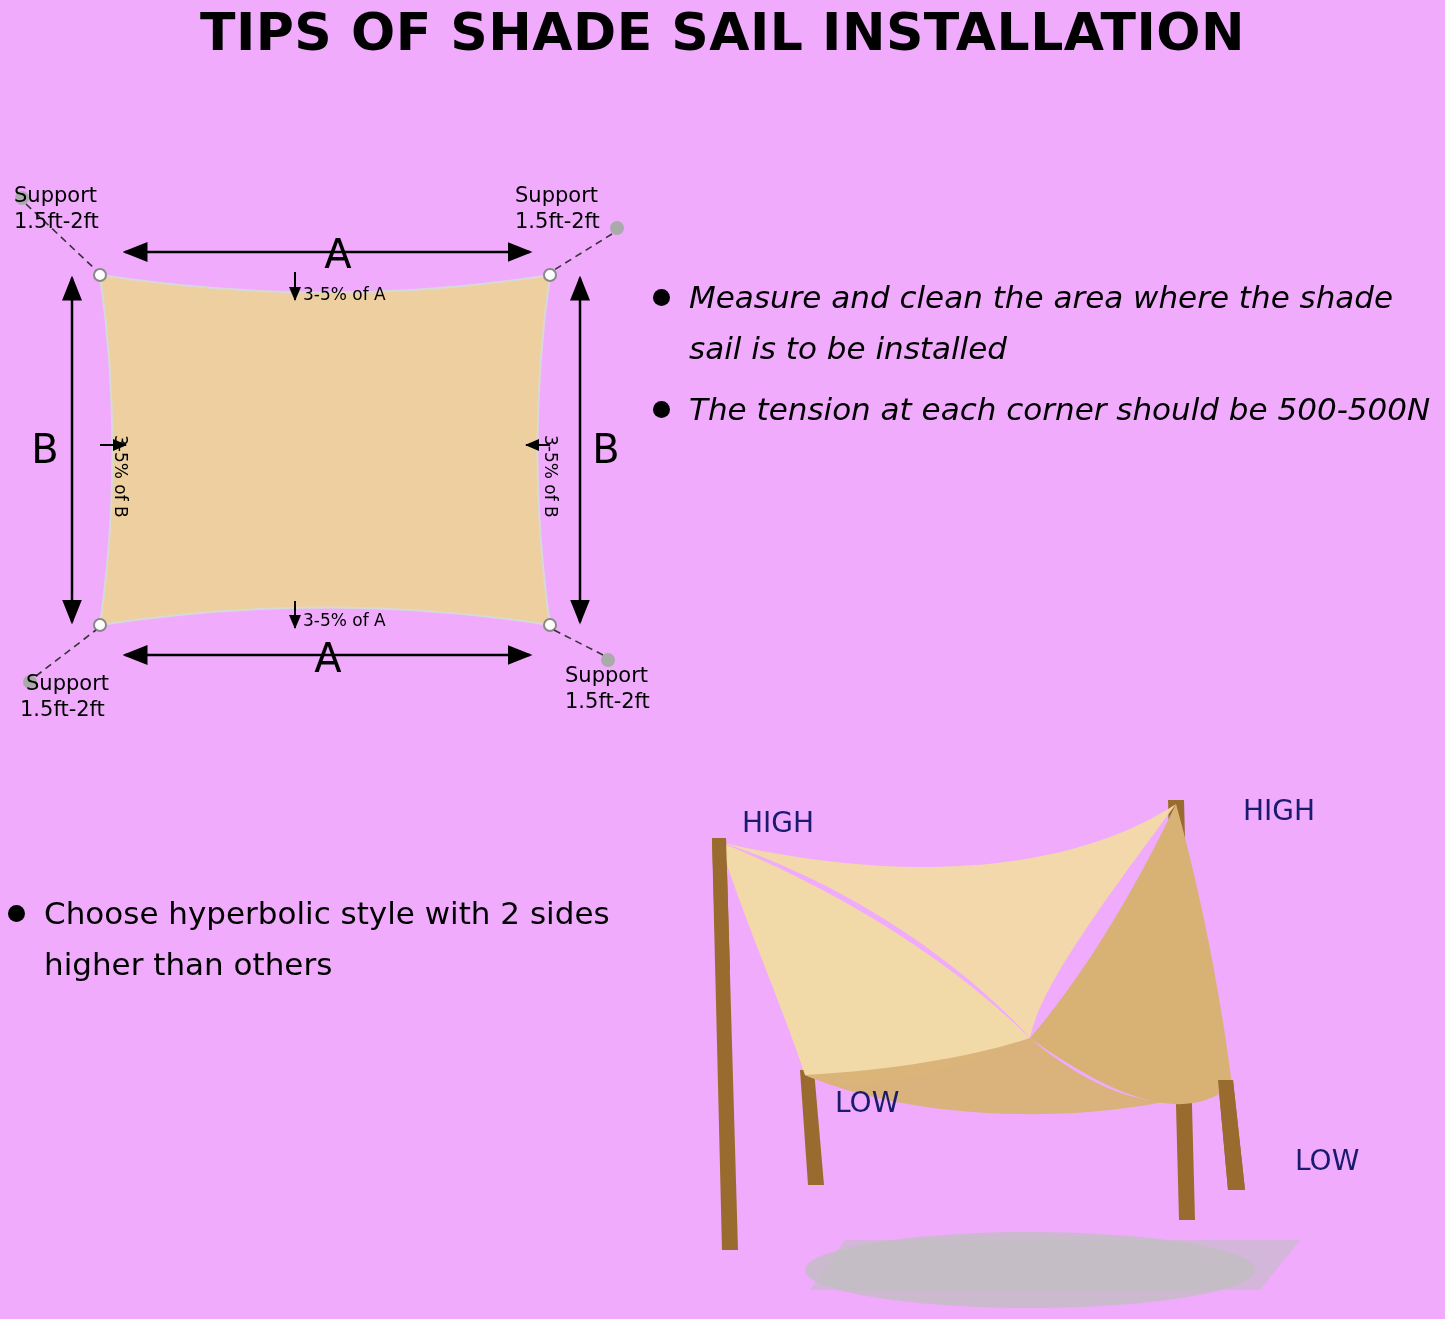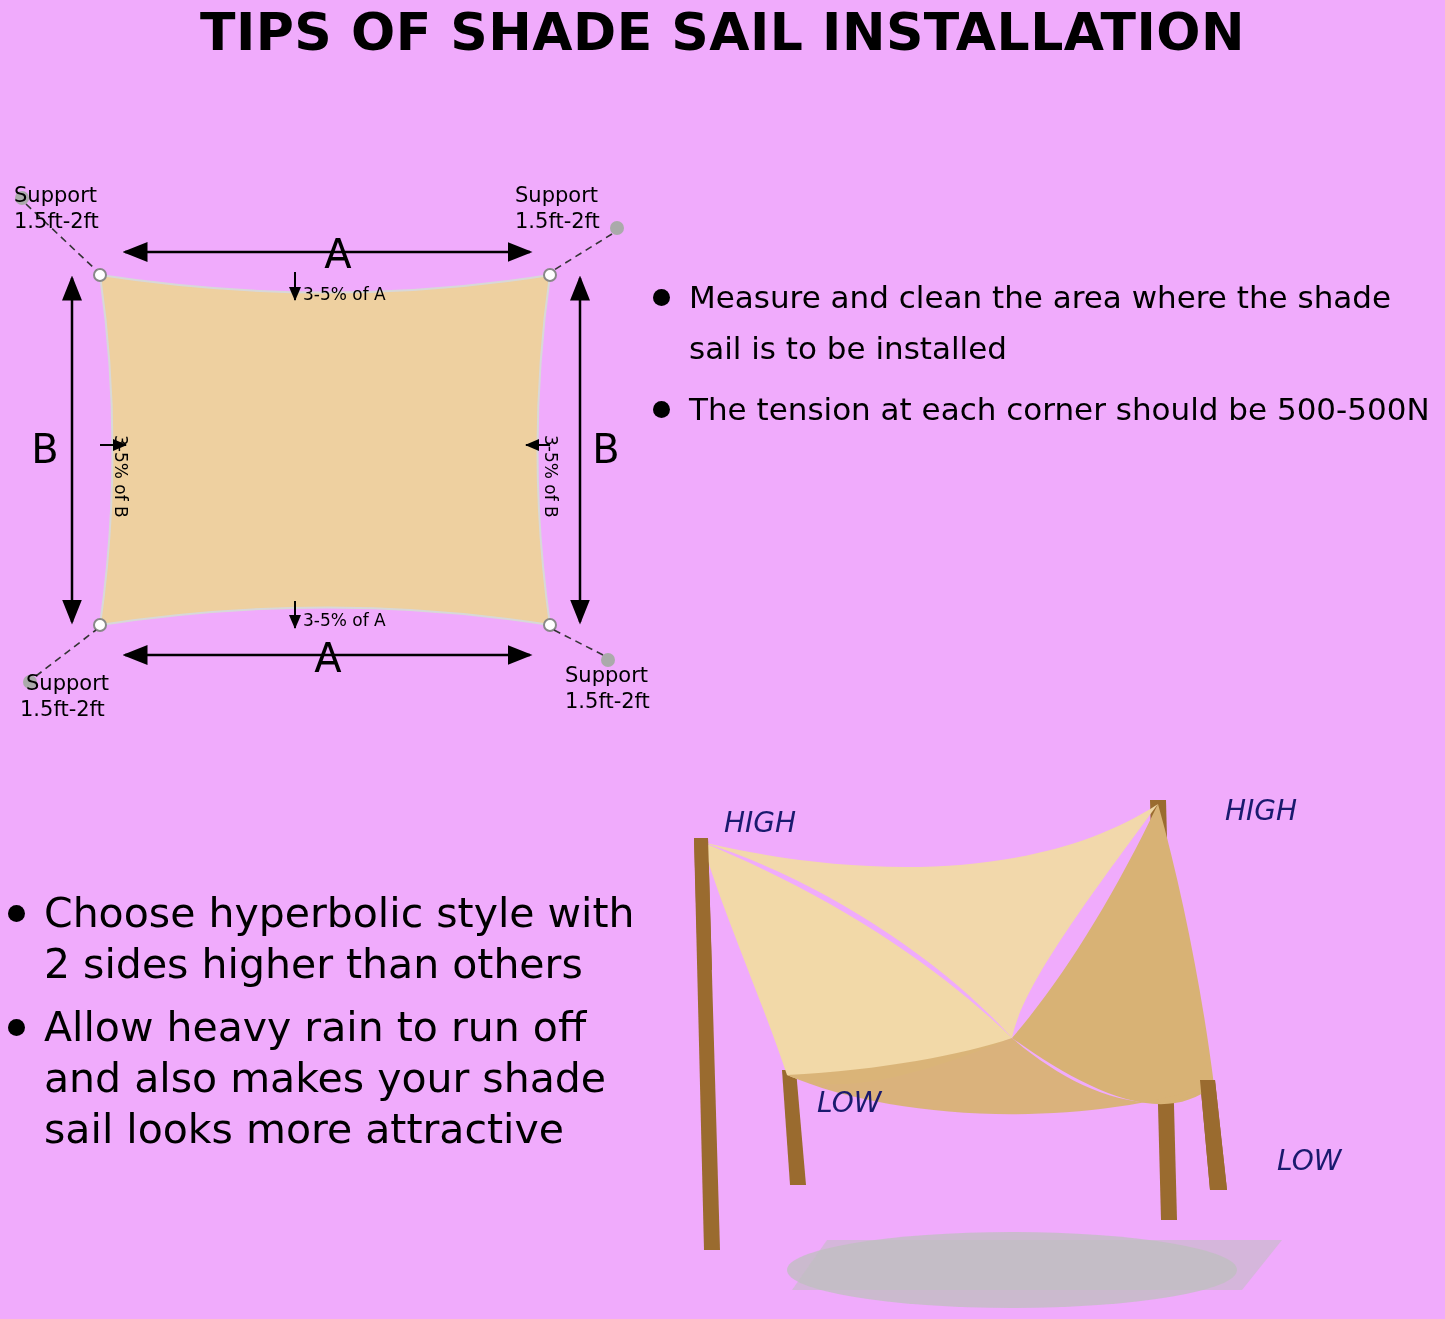--- a/index.html
+++ b/index.html
@@ -53,48 +53,47 @@
     background: #000000;
   }
 
   #tips-list {
     top: 272px;
     left: 645px;
     width: 800px;
     font-size: 31px;
     line-height: 51px;
   }
-  #tips-list li { margin-bottom: 10px; }
+  #tips-list li { margin-bottom: 10px; font-style: italic; }
   #tips-list li::before { top: 17px; }
 
   #style-list {
     top: 888px;
     left: 0px;
     width: 640px;
-    font-size: 41px;
+    font-size: 31px;
     line-height: 51px;
   }
   #style-list li { margin-bottom: 12px; }
   #style-list li::before { top: 17px; }
 
   
   #rect-diagram {
     position: absolute;
     top: 160px;
     left: 0px;
     width: 660px;
     height: 570px;
   }
   #sail-diagram {
     position: absolute;
     top: 770px;
-    left: 642px;
+    left: 660px;
     width: 785px;
     height: 549px;
-    font-style: italic;
   }
 
   .svg-label {
     font-family: "DejaVu Sans", sans-serif;
   }
 </style>
 </head>
 <body>
 
 <div id="page">
@@ -173,21 +172,20 @@
     </svg>
   </div>
 
   <ul class="bullet-list" id="tips-list">
     <li>Measure and clean the area where the shade sail is to be installed</li>
     <li>The tension at each corner should be 500-500N</li>
   </ul>
 
   <ul class="bullet-list" id="style-list">
     <li>Choose hyperbolic style with 2 sides higher than others</li>
-    <li>Allow heavy rain to run off and also makes your shade sail looks more attractive</li>
   </ul>
 
   <div id="sail-diagram">
     <svg width="785" height="549" viewBox="0 0 785 549" xmlns="http://www.w3.org/2000/svg">
 
       <ellipse cx="370" cy="500" rx="225" ry="38" fill="#bfbfbf" opacity="0.75"></ellipse>
       <path d="M 150 520 L 600 520 L 640 470 L 185 470 Z" fill="#bfbfbf" opacity="0.55"></path>
 
       <polygon points="52,68 66,68 78,480 62,480" fill="#9a6b2f"></polygon>
       <polygon points="508,30 524,30 535,450 519,450" fill="#9a6b2f"></polygon>

